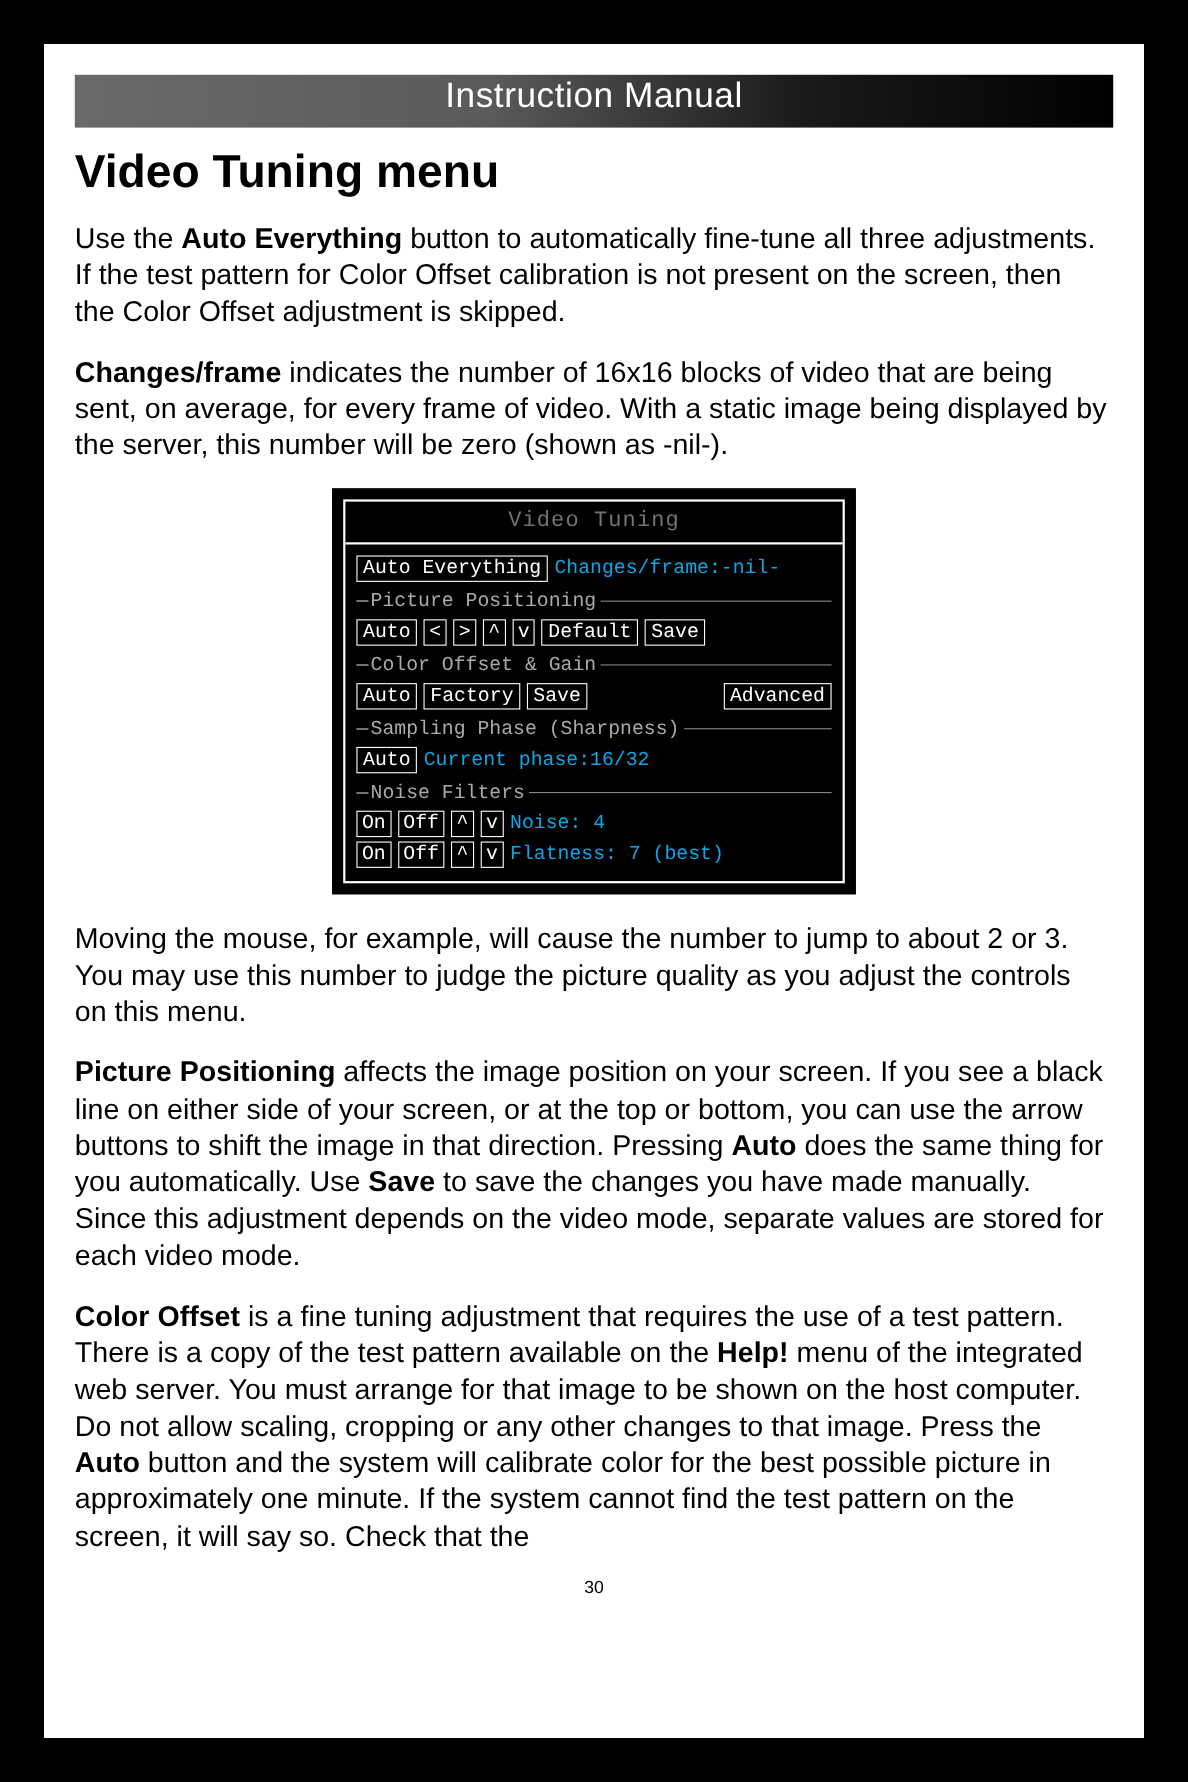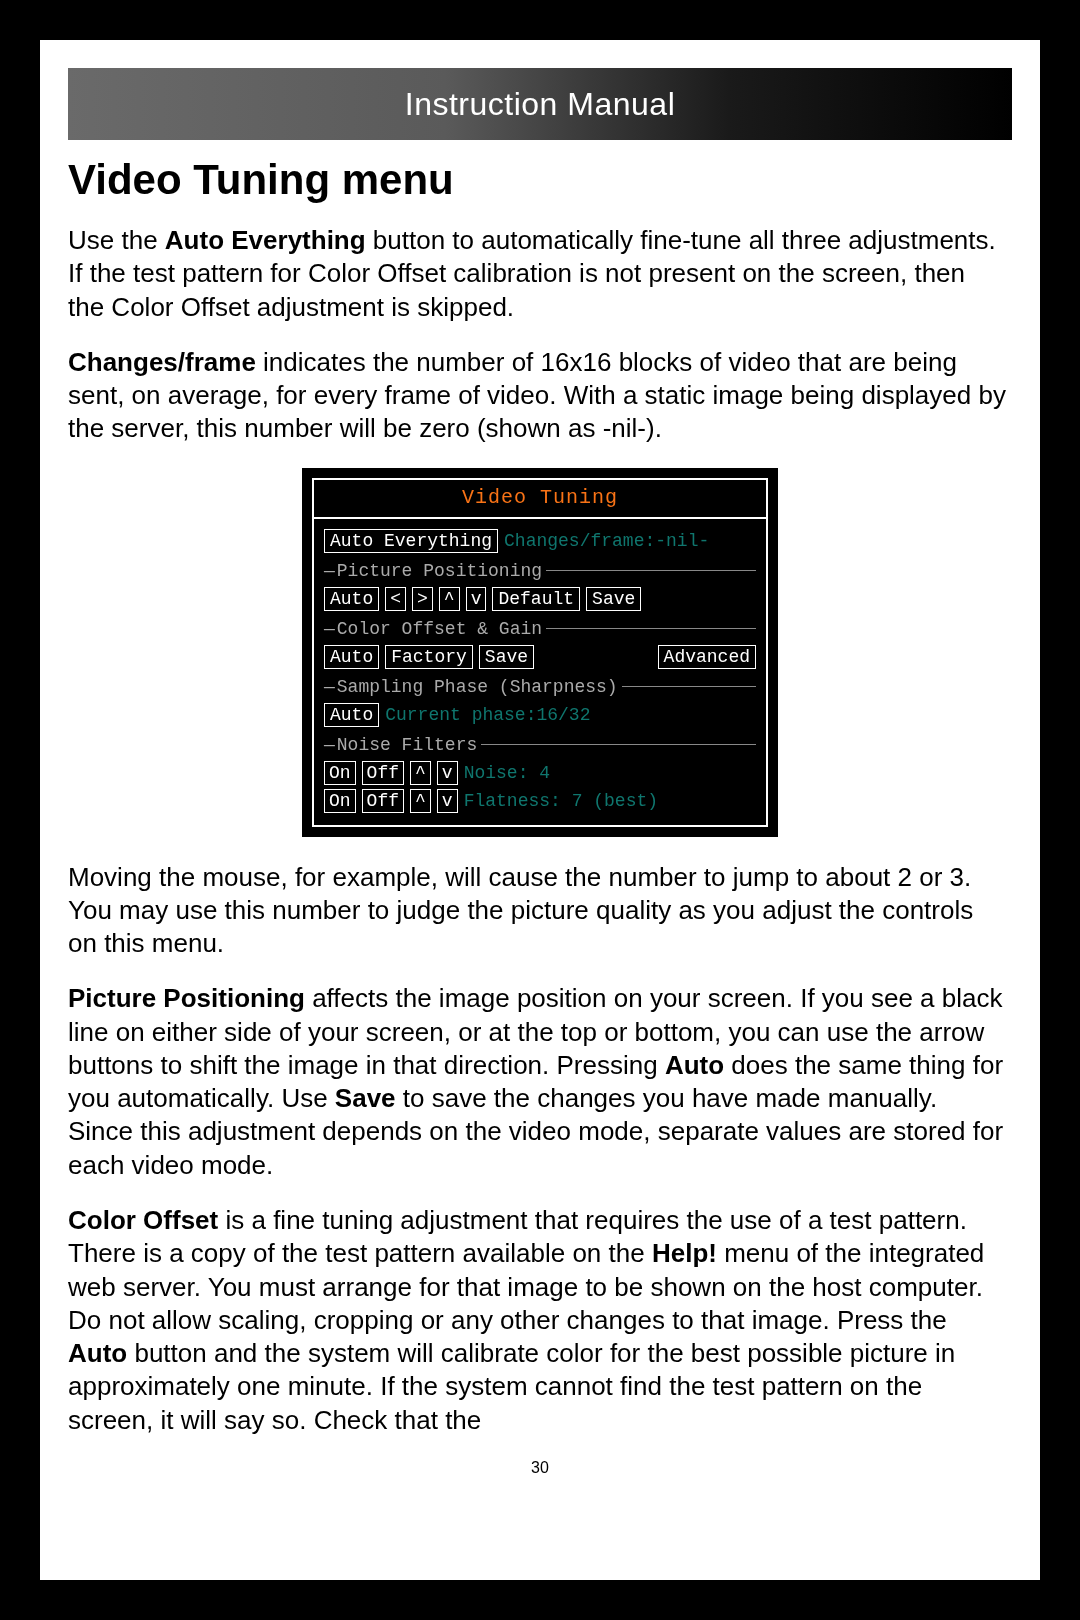--- a/index.html
+++ b/index.html
@@ -15,24 +15,23 @@
       position: absolute;
       left: 40px;
       top: 40px;
       width: 1000px;
       height: 1540px;
       background: #fff;
       padding: 0;
     }
     .header-bar {
       margin: 28px 28px 0 28px;
-      height: 72px;
+      height: 48px;
       background: linear-gradient(to right, #6a6a6a 0%, #5a5a5a 40%, #1a1a1a 70%, #000 100%);
       display: flex;
-      align-items: center;
       justify-content: center;
     }
     .header-title {
       color: #fff;
       font-family: 'Arial Narrow', Arial, sans-serif;
       font-stretch: condensed;
       font-size: 32px;
       letter-spacing: 0.5px;
     }
     .section-title {
@@ -56,21 +55,21 @@
       margin: 0 auto 24px auto;
       background: #000;
       border: 4px solid #000;
       padding: 6px;
     }
     .menu-inner {
       border: 2px solid #fff;
       padding: 0;
     }
     .menu-title {
-      color: #f97316;
+      color: #737373;
       font-family: 'Courier New', monospace;
       font-size: 20px;
       text-align: center;
       padding: 6px 0 8px 0;
       border-bottom: 2px solid #fff;
       letter-spacing: 1px;
     }
     .menu-body {
       padding: 10px 10px 10px 10px;
     }
@@ -85,21 +84,21 @@
       border: 1px solid #fff;
       color: #fff;
       font-family: 'Courier New', monospace;
       font-size: 18px;
       padding: 1px 5px;
       white-space: nowrap;
       display: inline-block;
     }
     .menu-btn.small { padding: 1px 4px; }
     .menu-label {
-      color: #0f766e;
+      color: #0ea5e9;
       font-family: 'Courier New', monospace;
       font-size: 18px;
       white-space: nowrap;
     }
     .group-wrapper {
       display: flex;
       align-items: center;
       margin: 8px 0 6px 0;
     }
     .group-dash-l {

